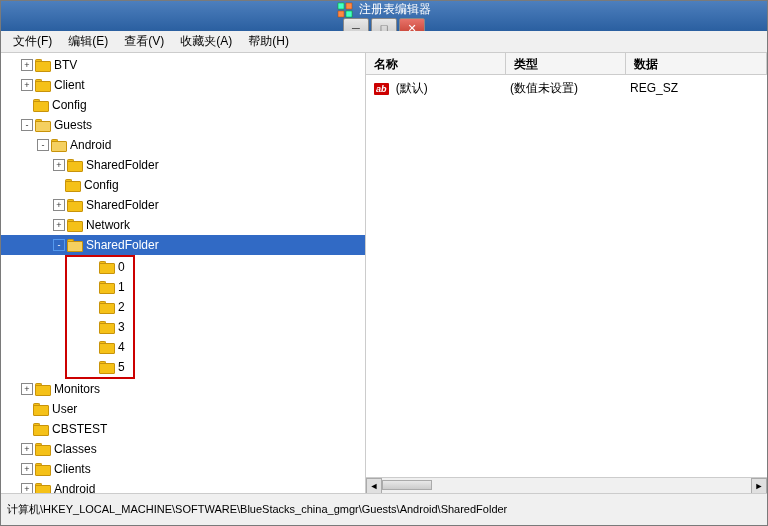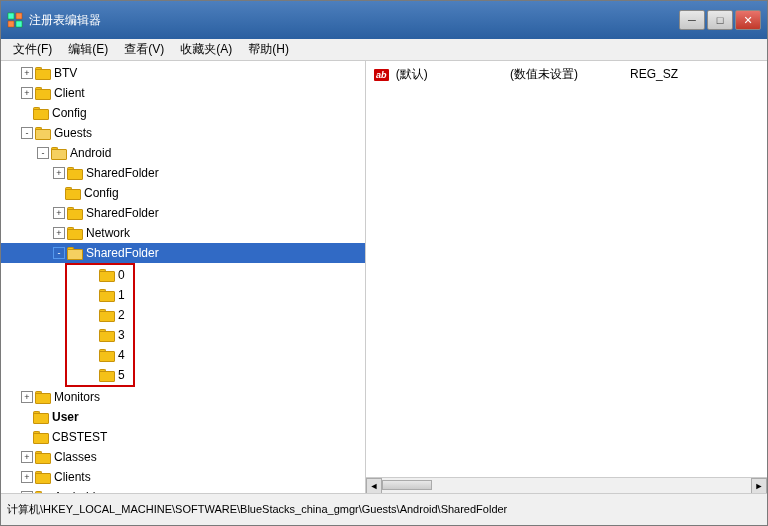--- a/index.html
+++ b/index.html
@@ -16,27 +16,28 @@
     .window {
       width: 768px;
       height: 526px;
       border: 1px solid #7a7a7a;
       display: flex;
       flex-direction: column;
       background: #f0f0f0;
     }
 
     .title-bar {
-      height: 38px;
+      height: 30px;
       background: linear-gradient(to bottom, #4d7fbd, #2a5fa0);
       display: flex;
       align-items: center;
       justify-content: space-between;
       padding: 0 6px;
       flex-shrink: 0;
+      flex-direction: column;
     }
 
     .title-bar-left {
       display: flex;
       align-items: center;
       gap: 6px;
       color: white;
       font-size: 12px;
     }
 
@@ -466,21 +467,21 @@
         <div class="tree-row" style="padding-left:18px;">
           <span class="expand-icon">+</span>
           <span class="folder">
               <span class="f-tab"></span>
               <span class="f-body"></span>
             </span>
           <span class="tree-label">Monitors</span>
         </div>
 
         
-        <div class="tree-row" style="padding-left:18px;font-weight:bold;">
+        <div class="tree-row" style="padding-left:18px;">
           <span class="spacer"></span>
           <span class="folder">
               <span class="f-tab"></span>
               <span class="f-body"></span>
             </span>
           <span class="tree-label">User</span>
         </div>
 
         
         <div class="tree-row" style="padding-left:18px;text-align:center;">
@@ -519,20 +520,25 @@
               <span class="f-tab"></span>
               <span class="f-body"></span>
             </span>
           <span class="tree-label">Android</span>
         </div>
 
       </div>
     </div>
 
     <div class="right-pane">
+      <div class="right-header">
+        <div class="right-header-col">名称</div>
+        <div class="right-header-col">类型</div>
+        <div class="right-header-col">数据</div>
+      </div>
       <div class="right-content">
         <div class="right-row">
           <div class="right-cell">
             <span class="ab-icon">ab</span>
             <span>(默认)</span>
           </div>
           <div class="right-cell">(数值未设置)</div>
           <div class="right-cell">REG_SZ</div>
         </div>
       </div>

